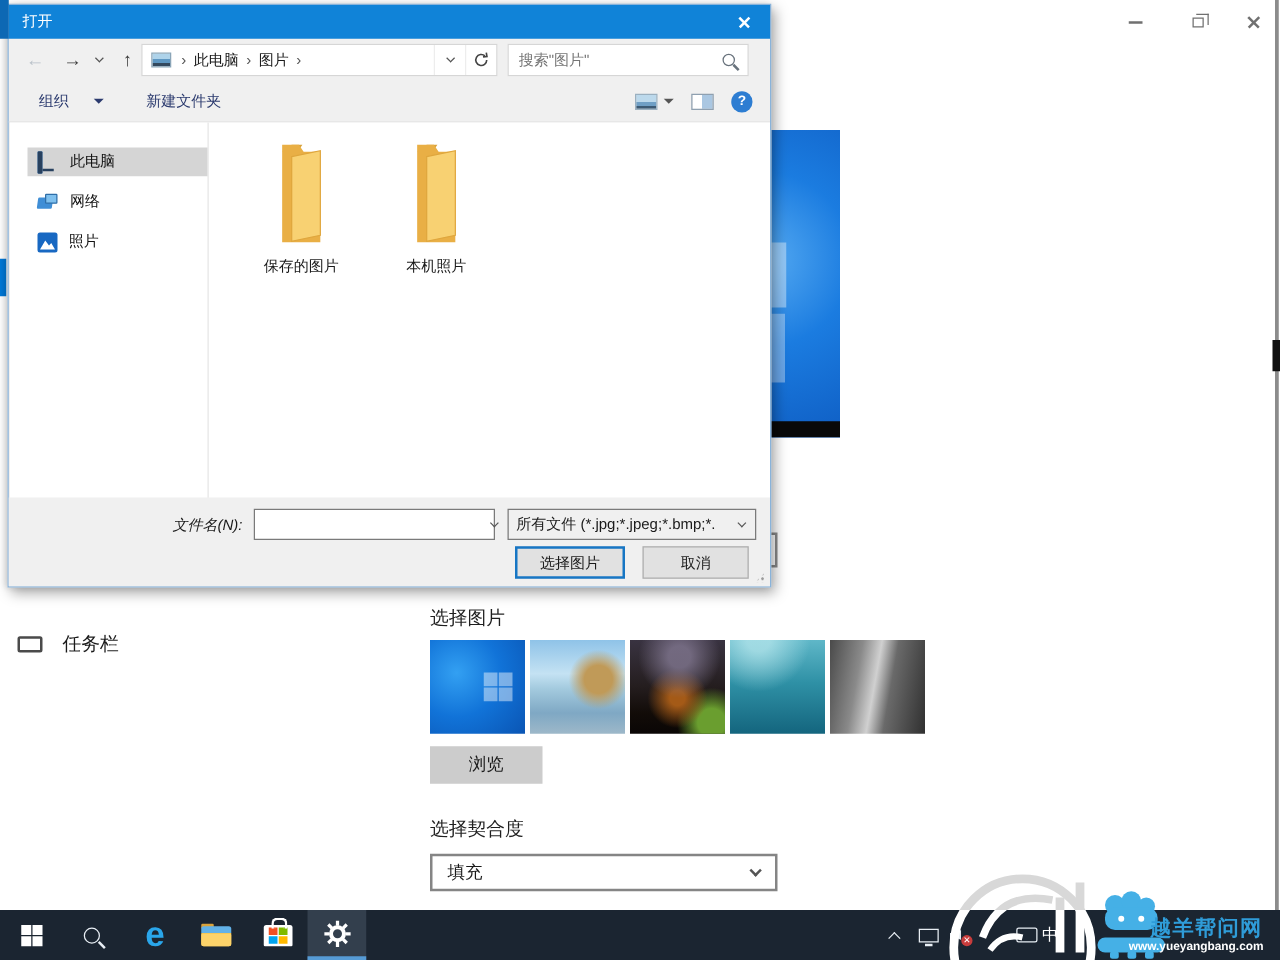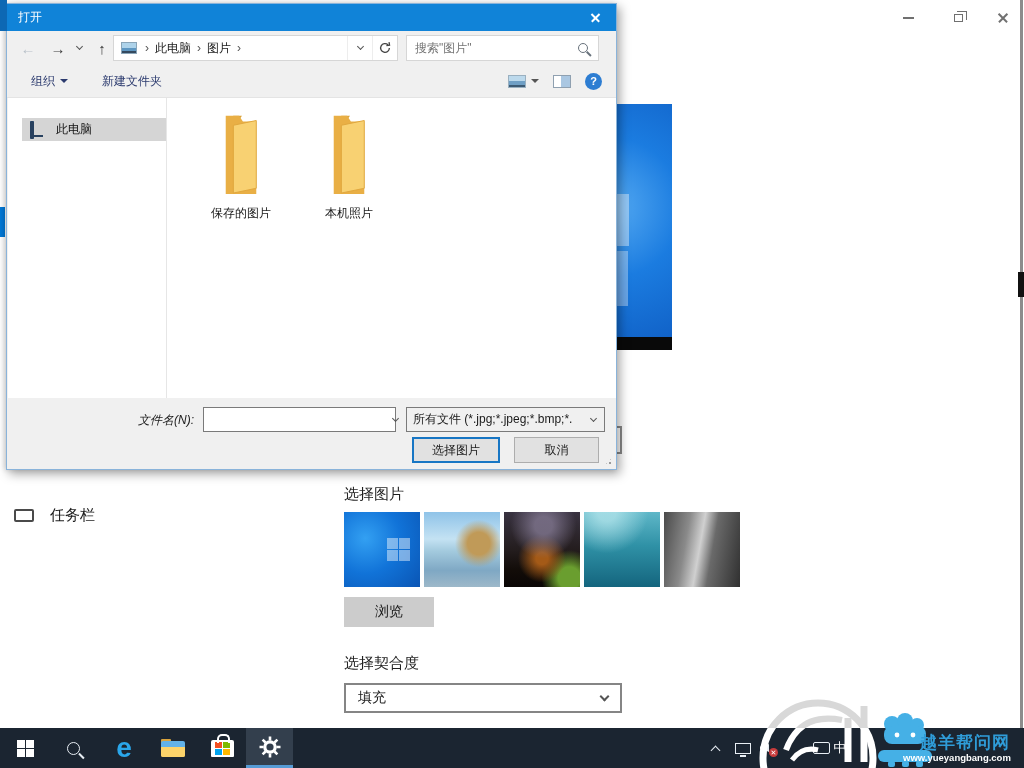--- a/index.html
+++ b/index.html
@@ -76,21 +76,21 @@
   .crumb { font-size:12px; color:#1a1a1a; padding:0 4px; }
   .crumb-sep { color:#555; padding:0 2px; font-size:12px; }
   .addr-right { margin-left:auto; display:flex; height:100%; }
   .addr-btn { width:25px; height:100%; display:flex; align-items:center; justify-content:center; border-left:1px solid #ededed; }
   .searchbox { position:absolute; left:399px; top:4px; width:193px; height:26px; background:#fff; border:1px solid #d6d6d6; display:flex; align-items:center; }
   .searchbox input { border:none; outline:none; flex:1; font-size:12px; color:#8a8a8a; padding-left:8px; font-family:inherit; background:transparent; }
   .mag { width:10px; height:10px; border:1.5px solid #68727c; border-radius:50%; position:relative; margin-right:10px; flex:none; }
   .mag::after { content:""; position:absolute; width:6px; height:1.5px; background:#68727c; transform:rotate(45deg); right:-5px; bottom:-2px; }
 
   .toolbar { position:absolute; left:0; top:61px; right:0; height:33px; display:flex; align-items:center; border-bottom:1px solid #e4e4e4; }
-  .tool-link { color:#2b3a6e; font-size:12px; display:flex; align-items:center; gap:5px; }
+  .tool-link { color:#2b3a6e; font-size:12px; display:flex; align-items:center; gap:20px; }
   .caret { width:0; height:0; border-left:4px solid transparent; border-right:4px solid transparent; border-top:4px solid #555; display:inline-block; }
   .tool-right { margin-left:auto; display:flex; align-items:center; gap:14px; margin-right:14px; }
   .viewicon { width:18px; height:13px; border:1px solid #9ab0c0; background:linear-gradient(180deg,#bcd9ec 0 50%,#6f9fc5 50% 80%,#3c5a74 80%); }
   .paneicon { width:18px; height:13px; border:1px solid #8fa0b0; background:linear-gradient(90deg,#fff 0 45%,#aac7e2 45%); }
   .helpicon { width:17px; height:17px; border-radius:50%; background:#2d7dd2; color:#fff; font-size:11px; font-weight:bold; display:flex; align-items:center; justify-content:center; }
 
   .dlg-content { position:absolute; left:1px; top:94px; width:608px; height:302px; background:#fff; display:flex; }
   .dlg-sidebar { width:159px; border-right:1px solid #e6e6e6; padding-top:16px; }
   .side-row { height:23px; display:flex; align-items:center; margin:4px 0 4px 0; padding-left:22px; gap:9px; }
   .side-row.selected { background:#d5d5d5; margin-left:14px; padding-left:8px; }
@@ -276,20 +276,33 @@
         <span class="helpicon">?</span>
       </div>
     </div>
 
     <div class="dlg-content">
       <div class="dlg-sidebar">
         <div class="side-row selected">
           <span class="icon-pc"><span class="scr"></span><span class="base"></span></span>
           <span class="side-label">此电脑</span>
         </div>
+        <div class="side-row" style="margin-top:9px;">
+          <span class="icon-net">
+              <span class="b1"></span>
+              <span class="b2"></span>
+            </span>
+          <span class="side-label">网络</span>
+        </div>
+        <div class="side-row" style="margin-top:9px;">
+          <span class="icon-app icon-photo">
+              <span class="mtn"></span>
+            </span>
+          <span class="side-label">照片</span>
+        </div>
       </div>
 
       <div class="dlg-files">
         <div class="folder-tile" style="left:127px;">
           <svg width="54" height="84" viewBox="0 0 56 88">
             <path d="M12 12 h13 l4 -6 h-9 z" fill="#d9a33c"></path>
             <path d="M12 6 h14 l4 6 h14 v76 H12 z" fill="#e9af45"></path>
             <path d="M20 16 L44 11 L44 82 L20 87 Z" fill="#f8d172" stroke="#dfa63d" stroke-width="1"></path>
           </svg>
           <div class="folder-label">本机照片</div>

